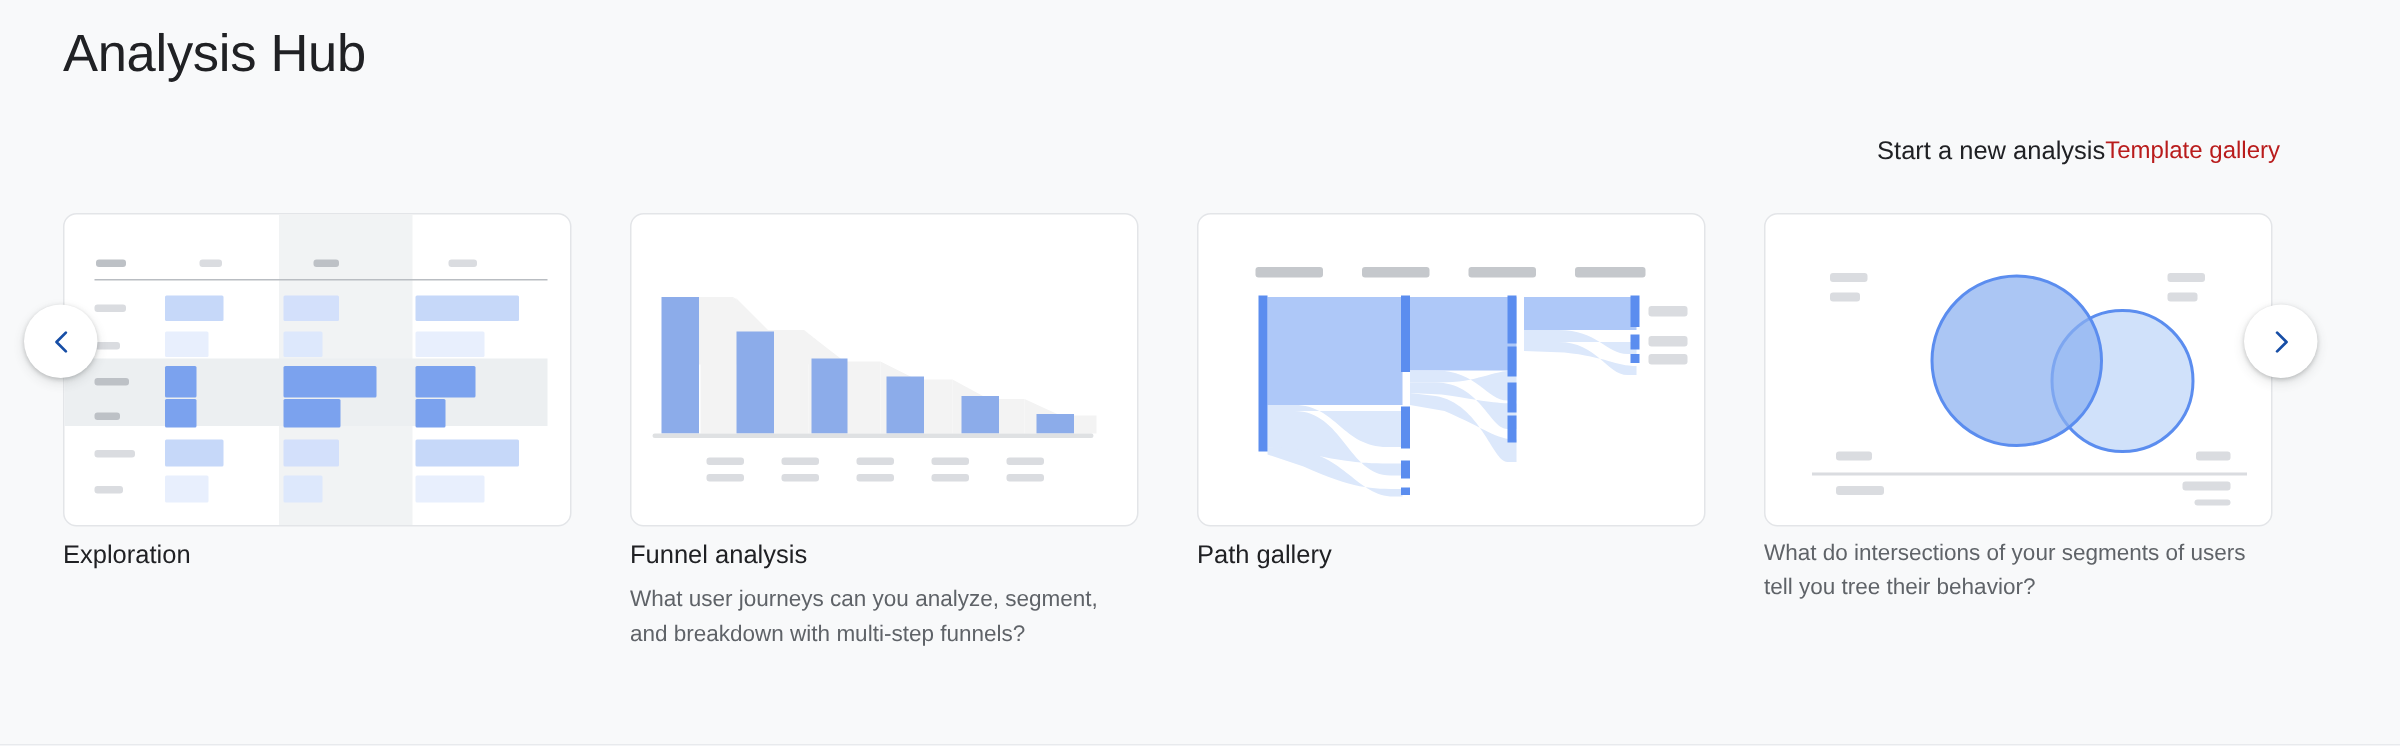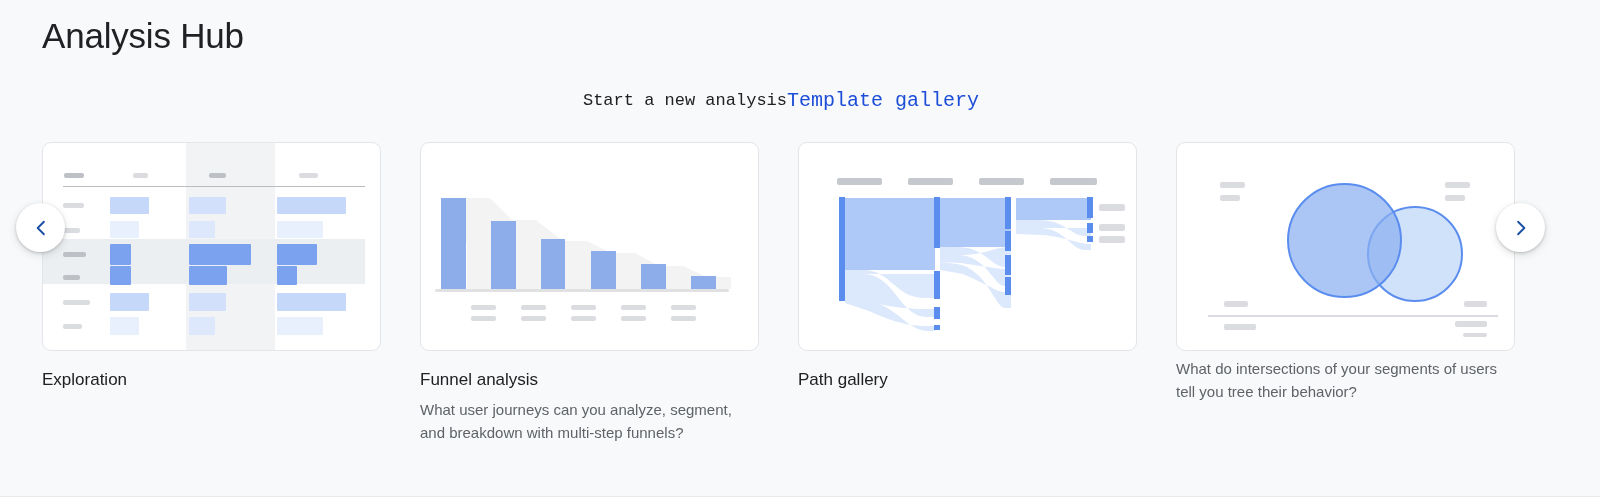--- a/index.html
+++ b/index.html
@@ -27,33 +27,32 @@
     letter-spacing: -0.2px;
     line-height: 48px;
     white-space: nowrap;
   }
   .subtitle-row {
     position: absolute;
     left: 42px; top: 88px;
     width: 1478px;
     display: flex;
     align-items: center;
-    justify-content: center;
-    font-family: Liberation Mono, monospace;
+    justify-content: flex-end;
   }
   .section-subtitle {
     font-size: 17px;
     color: #202124;
     font-weight: 400;
     line-height: 26px;
     white-space: nowrap;
   }
   .template-gallery-link {
-    font-size: 20px;
-    color: #1d4ed8;
+    font-size: 16px;
+    color: #b91c1c;
     font-weight: 500;
     line-height: 26px;
     white-space: nowrap;
     cursor: pointer;
     text-decoration: none;
   }
 
   
   .cards-strip {
     position: absolute;
@@ -70,21 +69,21 @@
   .card-thumb {
     width: 339px;
     height: 209px;
     background: #ffffff;
     border: 1px solid #e3e5e8;
     border-radius: 9px;
     position: relative;
     overflow: hidden;
   }
   .card-title {
-    margin-top: 17px;
+    margin-top: 7px;
     font-size: 17px;
     color: #202124;
     line-height: 24px;
     white-space: nowrap;
   }
   .card-desc {
     margin-top: 6px;
     font-size: 15px;
     color: #5f6368;
     line-height: 23px;

